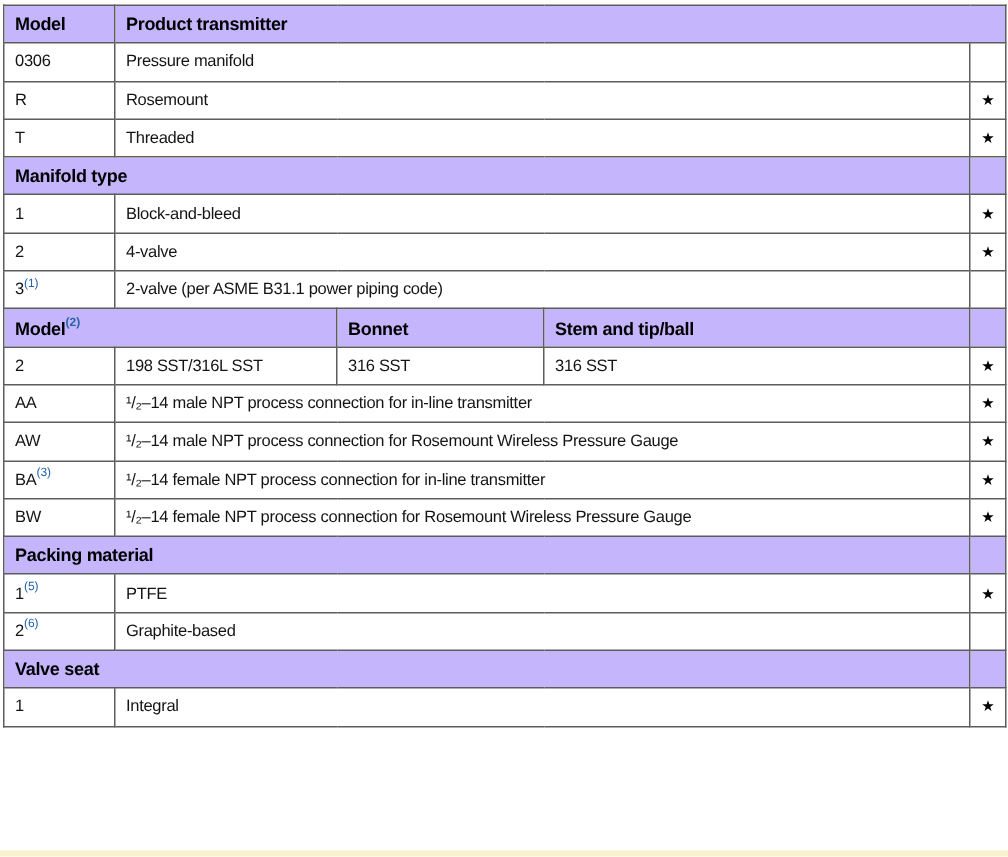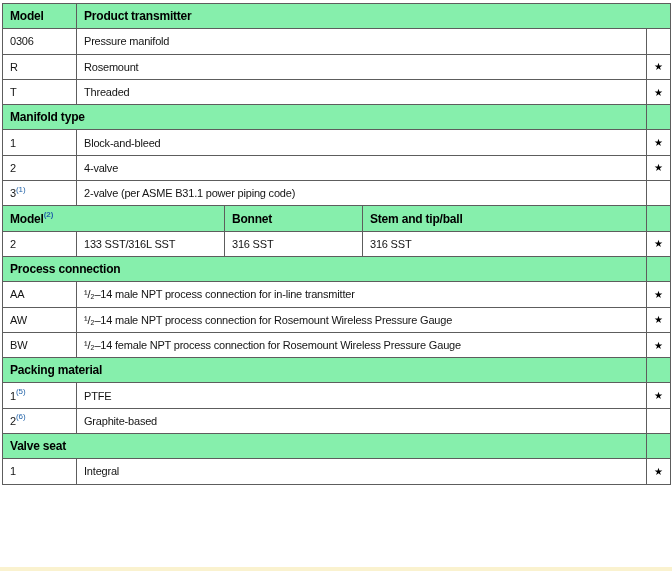--- a/index.html
+++ b/index.html
@@ -20,21 +20,21 @@
     border: 1px solid #5d5d5d;
     height: 24.3px;
     font-size: 11px;
     color: #141414;
     padding: 0 4px 0 7px;
     white-space: nowrap;
     overflow: hidden;
     letter-spacing: -0.2px;
     vertical-align: middle;
   }
-  td.gray { background: #86efac; }
+  td.gray { background: #c4b5fd; }
   td.bold {
     font-weight: bold;
     font-size: 12px;
     color: #000000;
   }
   td.star {
     padding: 0;
     text-align: center;
     font-size: 10px;
     color: #000000;
@@ -117,44 +117,45 @@
 
   <tr>
     <td class="gray bold" colspan="2"><span>Model</span><sup class="fn">(2)</sup></td>
     <td class="gray bold">Bonnet</td>
     <td class="gray bold">Stem and tip/ball</td>
     <td class="gray star"></td>
   </tr>
 
   <tr>
     <td><span>2</span><sup class="fn"></sup></td>
-    <td>133 SST/316L SST</td>
+    <td>198 SST/316L SST</td>
     <td>316 SST</td>
     <td>316 SST</td>
     <td class="star">★</td>
   </tr>
 
 
-  <tr>
-    <td class="gray bold" colspan="4">Process connection</td>
-    <td class="gray star"></td>
-  </tr>
 
   <tr>
     <td><span>AA</span><sup class="fn"></sup></td>
     <td colspan="3">¹/₂–14 male NPT process connection for in-line transmitter</td>
     <td class="star">★</td>
   </tr>
 
   <tr>
     <td><span>AW</span><sup class="fn"></sup></td>
     <td colspan="3">¹/₂–14 male NPT process connection for Rosemount Wireless Pressure Gauge</td>
     <td class="star">★</td>
   </tr>
 
+  <tr>
+    <td><span>BA</span><sup class="fn">(3)</sup></td>
+    <td colspan="3">¹/₂–14 female NPT process connection for in-line transmitter</td>
+    <td class="star">★</td>
+  </tr>
 
   <tr>
     <td><span>BW</span><sup class="fn"></sup></td>
     <td colspan="3">¹/₂–14 female NPT process connection for Rosemount Wireless Pressure Gauge</td>
     <td class="star">★</td>
   </tr>
 
   <tr>
     <td class="gray bold" colspan="4">Packing material</td>
     <td class="gray star"></td>

